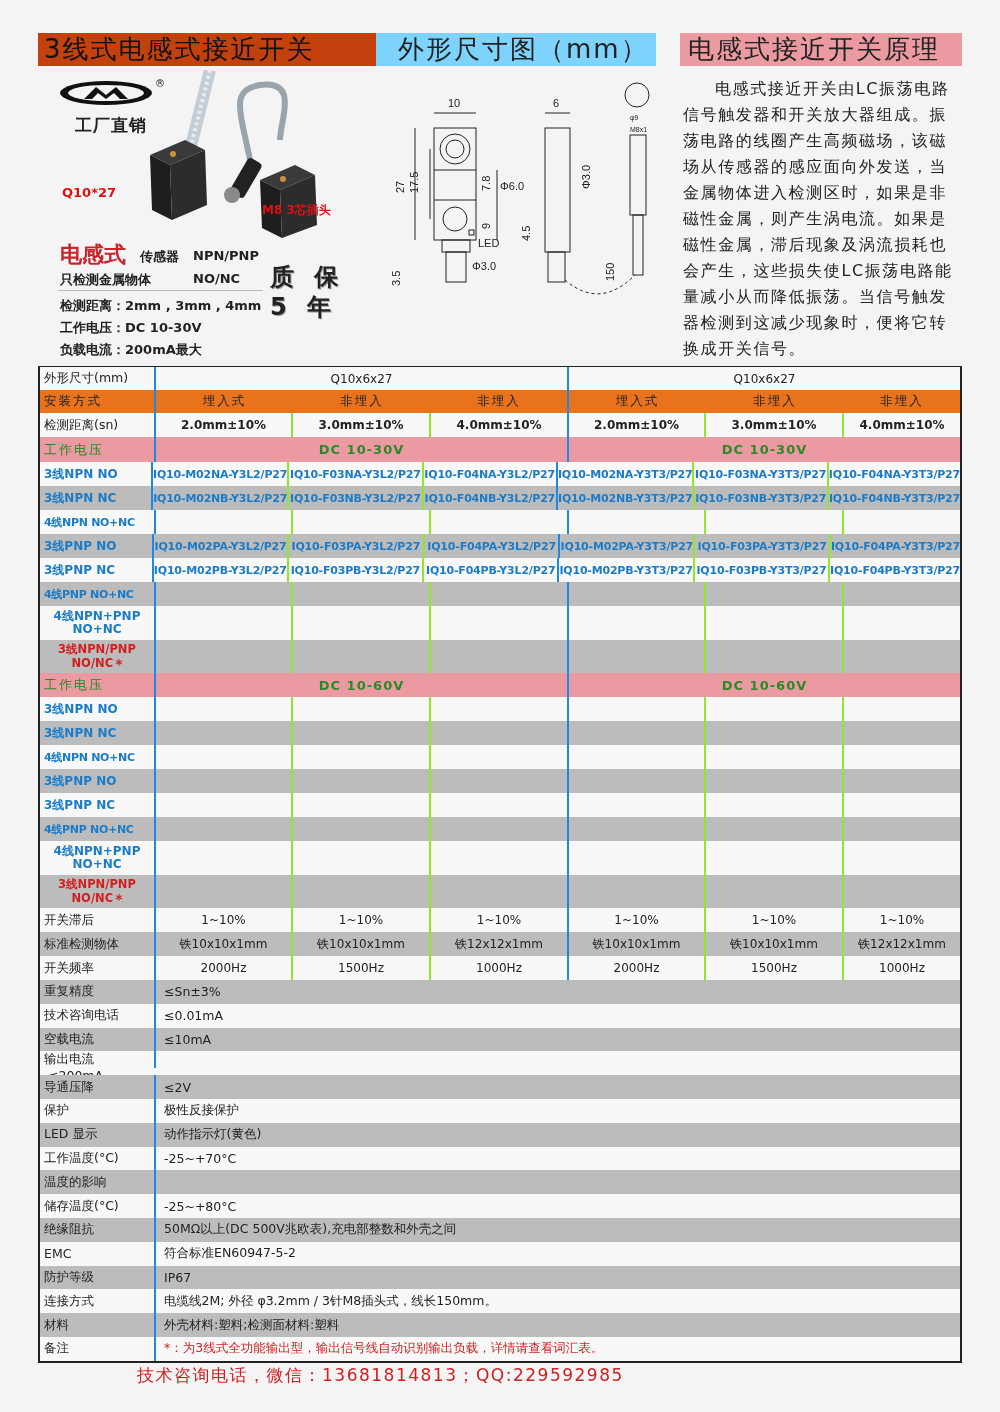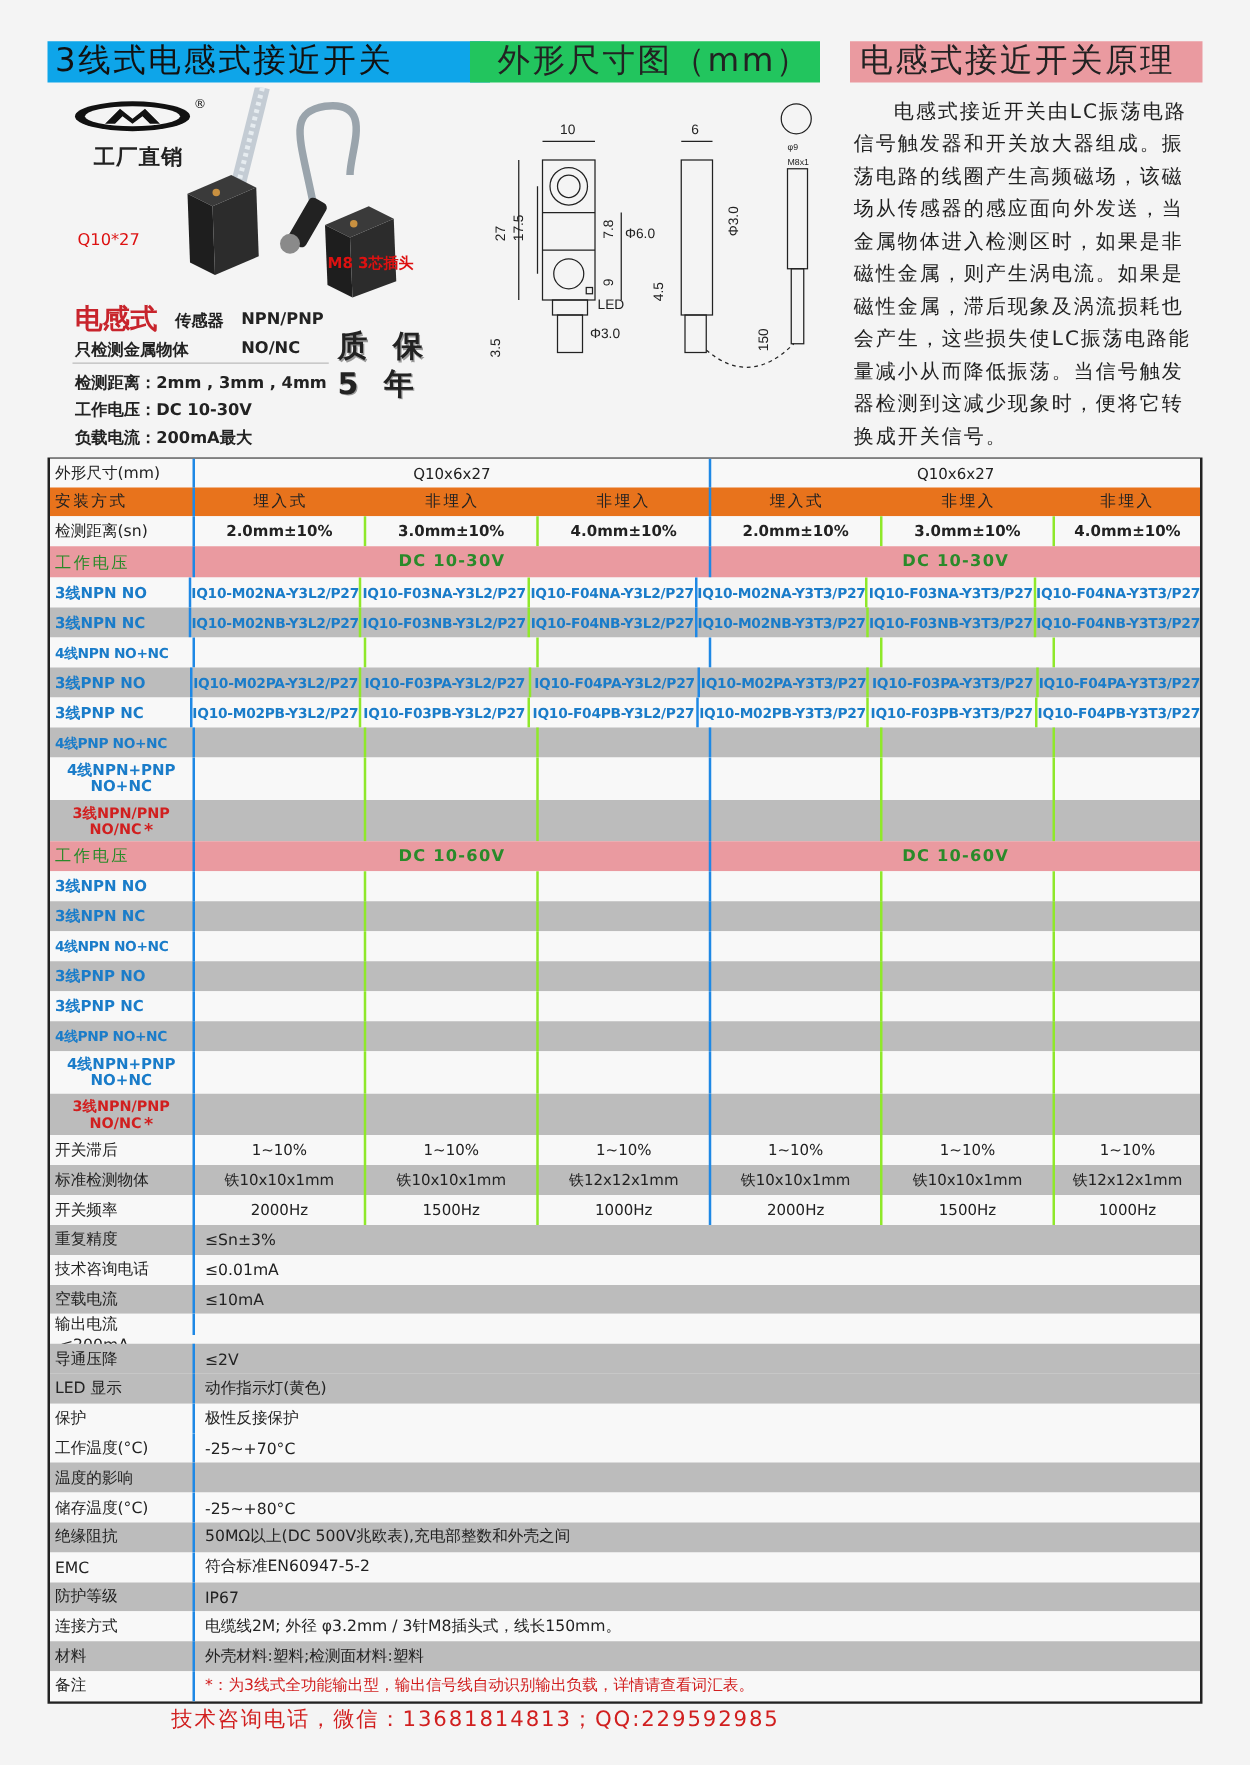--- a/index.html
+++ b/index.html
@@ -1,27 +1,27 @@
 <!DOCTYPE html>
 <html><head>
 <meta charset="utf-8">
 <style>
   * { box-sizing: border-box; margin: 0; padding: 0; }
   body { width: 1000px; height: 1412px; background: #f4f4f4; font-family: "DejaVu Sans", "Liberation Sans", sans-serif; color: #222; position: relative; overflow: hidden; }
   .banner { position: absolute; top: 33px; height: 33px; font-size: 26px; letter-spacing: 2px; line-height: 33px; padding-left: 6px; white-space: nowrap; }
-  .b-red { left: 38px; width: 354px; background: #0ea5e9; color: #111; }
-  .b-orange { left: 376px; width: 280px; background: #22c55e; color: #222; padding-left: 22px; }
+  .b-red { left: 38px; width: 354px; background: #c2410c; color: #111; }
+  .b-orange { left: 376px; width: 280px; background: #7dd3fc; color: #222; padding-left: 22px; }
   .b-pink { left: 680px; width: 282px; background: #ea9aa0; color: #222; padding-left: 8px; }
 
   
   .logo { position: absolute; left: 58px; top: 79px; width: 96px; height: 28px; }
   .logo-reg { position: absolute; left: 155px; top: 78px; font-size: 10px; }
   .factory { position: absolute; left: 75px; top: 114px; font-size: 17px; font-weight: bold; color: #222; letter-spacing: 1px; }
   .photo { position: absolute; left: 110px; top: 70px; width: 260px; height: 170px; }
-  .q-label { position: absolute; left: 62px; top: 185px; color: #d11; font-weight: normal; font-size: 13px; }
+  .q-label { position: absolute; left: 62px; top: 185px; color: #d11; font-weight: bold; font-size: 13px; }
   .m8-label { position: absolute; left: 262px; top: 202px; color: #d11; font-weight: bold; font-size: 12px; }
   .inductive-big { position: absolute; left: 60px; top: 240px; font-size: 22px; font-weight: bold; color: #c8242c; }
   .sensor-small { position: absolute; left: 140px; top: 248px; font-size: 13px; font-weight: bold; }
   .npnpnp { position: absolute; left: 193px; top: 248px; font-size: 13px; font-weight: bold; }
   .metal-only { position: absolute; left: 60px; top: 271px; font-size: 13px; font-weight: bold; }
   .nonc { position: absolute; left: 193px; top: 271px; font-size: 13px; font-weight: bold; }
   .divline { position: absolute; left: 58px; top: 290px; width: 205px; height: 1px; background: #bbb; }
   .spec-line { position: absolute; left: 60px; font-size: 13px; font-weight: bold; }
   .warranty { position: absolute; left: 270px; top: 262px; font-size: 24px; font-weight: bold; letter-spacing: 6px; line-height: 30px; color: #222; text-shadow: 1px 1px 0 #999; }
 
@@ -406,29 +406,29 @@
         <div class="cell wide">≤10mA</div>
       </div>
       <div class="row white" style="height: 23.8px; flex-direction: column;">
         <div class="cell lbl plain">输出电流</div>
         <div class="cell wide">≤200mA</div>
       </div>
       <div class="row gray" style="height: 23.8px;">
         <div class="cell lbl plain">导通压降</div>
         <div class="cell wide">≤2V</div>
       </div>
+      <div class="row white" style="height: 23.8px;">
+        <div class="cell lbl plain">保护</div>
+        <div class="cell wide">极性反接保护</div>
+      </div>
       <div class="row gray" style="height: 23.8px;">
         <div class="cell lbl plain">LED 显示</div>
         <div class="cell wide">动作指示灯(黄色)</div>
       </div>
       <div class="row white" style="height: 23.8px;">
-        <div class="cell lbl plain">保护</div>
-        <div class="cell wide">极性反接保护</div>
-      </div>
-      <div class="row white" style="height: 23.8px;">
         <div class="cell lbl plain">工作温度(°C)</div>
         <div class="cell wide">-25~+70°C</div>
       </div>
       <div class="row gray" style="height: 23.8px;">
         <div class="cell lbl plain">温度的影响</div>
       </div>
       <div class="row white" style="height: 23.8px;">
         <div class="cell lbl plain">储存温度(°C)</div>
         <div class="cell wide">-25~+80°C</div>
       </div>

